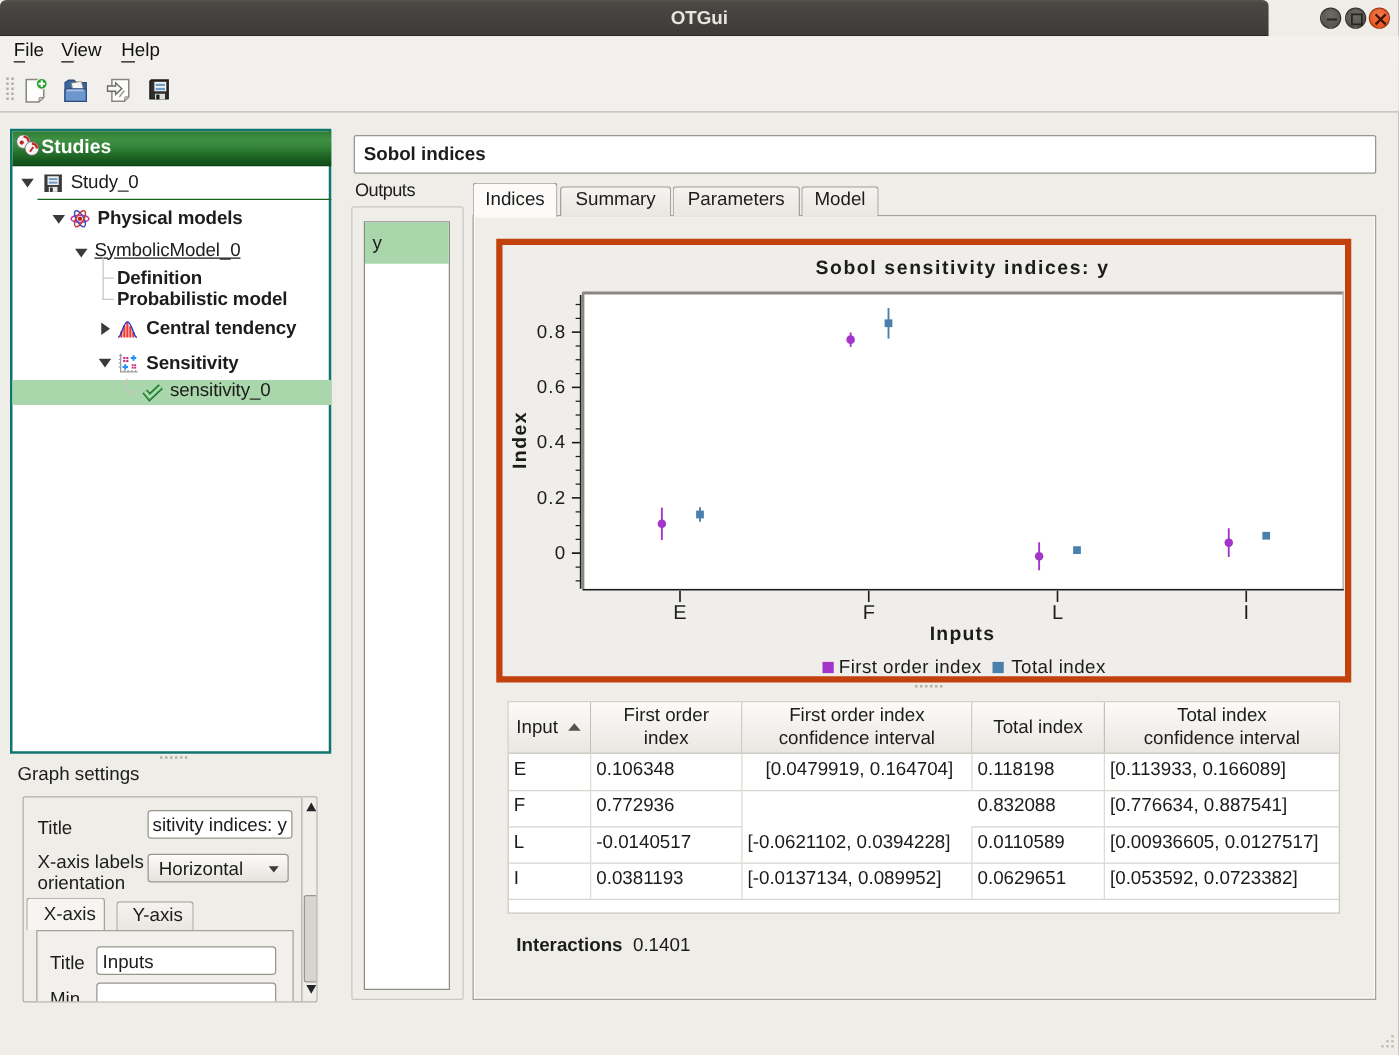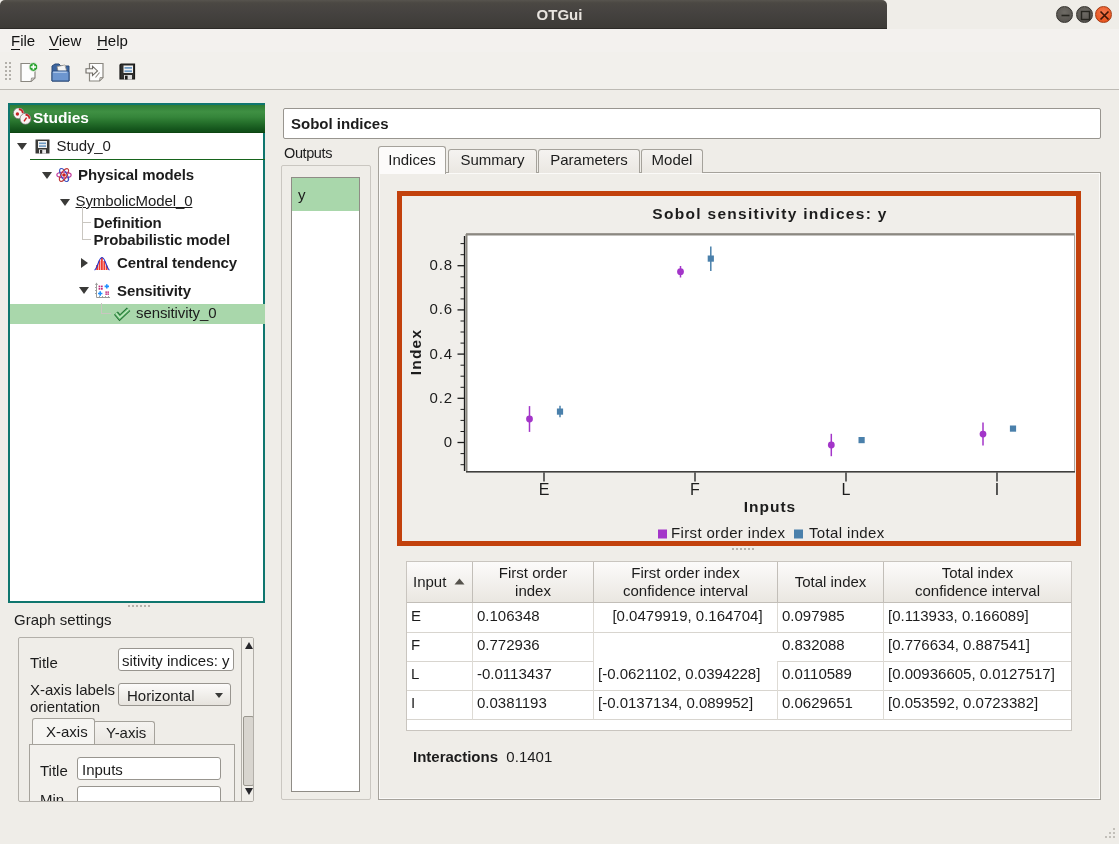--- a/index.html
+++ b/index.html
@@ -5,21 +5,21 @@
 * { margin:0; padding:0; box-sizing:border-box; }
 html,body { width:1119px; height:844px; overflow:hidden; background:#45433f; }
 #win {
   position:absolute; left:0; top:0; width:1119px; height:844px;
   font-family:"Liberation Sans", sans-serif; font-size:15px; color:#1c1c1c;
   background:#efede8;
 }
 .abs { position:absolute; }
 
 #titlebar {
-  position:absolute; left:0; top:0; width:887px; height:29px;
+  position:absolute; left:0; top:0; width:1015px; height:29px;
   background:linear-gradient(180deg,#57544e 0%,#4b4843 10%,#454240 45%,#3d3b36 100%);
   border-radius:5px 5px 0 0;
   border-bottom:1px solid #2c2a27;
 }
 #titlebar .title {
   position:absolute; left:0; top:6px; width:1119px; text-align:center;
   color:#e8e4df; font-weight:bold; font-size:15px;
 }
 .winbtn { position:absolute; top:6px; width:17px; height:17px; border-radius:50%;
   background:radial-gradient(circle at 50% 35%,#6e6b65,#595651 70%);
@@ -256,21 +256,21 @@
   </svg>
 
   <div id="gs-label">Graph settings</div>
   <div id="gs-box">
     <div class="glabel" style="left:11px;top:16px;">Title</div>
     <div class="ginput" style="left:99px;top:10px;width:116px;height:23px;padding:3px 0 0 3px;">sitivity indices: y</div>
     <div class="glabel" style="left:11px;top:43px;">X-axis labels<br>orientation</div>
     <div class="ginput" style="left:99px;top:45px;width:113px;height:23px;padding:3px 0 0 8px;background:linear-gradient(180deg,#fcfbfa,#e6e3dd);">Horizontal
       <div class="arrow-d" style="left:96px;top:9px;border-left-width:4px;border-right-width:4px;border-top-width:5px;"></div>
     </div>
-    <div class="abs" style="left:13px;top:80px;width:63px;height:26px;background:#f6f5f2;border:1px solid #a5a29b;border-bottom:none;border-radius:3px 3px 0 0;padding:4px 0 0 13px;font-size:15px;z-index:3;">X-axis</div>
+    <div class="abs" style="left:2px;top:80px;width:63px;height:26px;background:#f6f5f2;border:1px solid #a5a29b;border-bottom:none;border-radius:3px 3px 0 0;padding:4px 0 0 13px;font-size:15px;z-index:3;">X-axis</div>
     <div class="abs" style="left:74px;top:83px;width:62px;height:23px;background:linear-gradient(180deg,#f5f3f0,#eae7e2);border:1px solid #a5a29b;border-bottom:none;border-radius:3px 3px 0 0;padding:2px 0 0 12px;font-size:15px;">Y-axis</div>
     <div class="abs" style="left:10px;top:106px;width:206px;height:60px;border:1px solid #a5a29b;background:#f2f0ec;"></div>
     <div class="glabel" style="left:21px;top:124px;">Title</div>
     <div class="ginput" style="left:58px;top:119px;width:144px;height:23px;padding:3px 0 0 4px;">Inputs</div>
     <div class="glabel" style="left:21px;top:153px;">Min</div>
     <div class="ginput" style="left:58px;top:148px;width:144px;height:23px;padding:3px 0 0 4px;"></div>
     <div id="gs-scroll">
       <div class="abs" style="left:2.5px;top:4px;width:0;height:0;border-left:4.5px solid transparent;border-right:4.5px solid transparent;border-bottom:7px solid #26262a;"></div>
       <div class="abs" style="left:1px;top:78px;width:11px;height:70px;background:#d8d5cf;border:1px solid #9a978f;border-radius:2px;"></div>
       <div class="abs" style="left:2.5px;top:150px;width:0;height:0;border-left:4.5px solid transparent;border-right:4.5px solid transparent;border-top:7px solid #26262a;"></div>
@@ -396,28 +396,28 @@
     </div>
     <div class="th" style="left:66px;width:121px;">First order<br>index</div>
     <div class="th" style="left:187px;width:184px;">First order index<br>confidence interval</div>
     <div class="th" style="left:371px;width:106px;padding-top:11px;">Total index</div>
     <div class="th" style="left:477px;width:187px;border-right:none;">Total index<br>confidence interval</div>
     <div class="abs" style="left:0;top:40px;width:664px;height:1px;background:#c2beb8;"></div>
 
     <div class="td" style="left:0;top:41px;width:66px;">E</div>
     <div class="td" style="left:66px;top:41px;width:121px;">0.106348</div>
     <div class="td" style="left:187px;top:41px;width:184px;text-align:center;">[0.0479919, 0.164704]</div>
-    <div class="td" style="left:371px;top:41px;width:106px;">0.097985</div>
+    <div class="td" style="left:371px;top:41px;width:106px;">0.118198</div>
     <div class="td" style="left:477px;top:41px;width:187px;border-right:none;">[0.113933, 0.166089]</div>
     <div class="td" style="left:0;top:70px;width:66px;">F</div>
     <div class="td" style="left:66px;top:70px;width:121px;">0.772936</div>
     <div class="td" style="left:371px;top:70px;width:106px;">0.832088</div>
     <div class="td" style="left:477px;top:70px;width:187px;border-right:none;">[0.776634, 0.887541]</div>
     <div class="td" style="left:0;top:99px;width:66px;">L</div>
-    <div class="td" style="left:66px;top:99px;width:121px;">-0.0113437</div>
+    <div class="td" style="left:66px;top:99px;width:121px;">-0.0140517</div>
     <div class="td" style="left:187px;top:99px;width:184px;">[-0.0621102, 0.0394228]</div>
     <div class="td" style="left:371px;top:99px;width:106px;">0.0110589</div>
     <div class="td" style="left:477px;top:99px;width:187px;border-right:none;">[0.00936605, 0.0127517]</div>
     <div class="td" style="left:0;top:128px;width:66px;">I</div>
     <div class="td" style="left:66px;top:128px;width:121px;">0.0381193</div>
     <div class="td" style="left:187px;top:128px;width:184px;">[-0.0137134, 0.089952]</div>
     <div class="td" style="left:371px;top:128px;width:106px;">0.0629651</div>
     <div class="td" style="left:477px;top:128px;width:187px;border-right:none;">[0.053592, 0.0723382]</div>
   </div>
 

